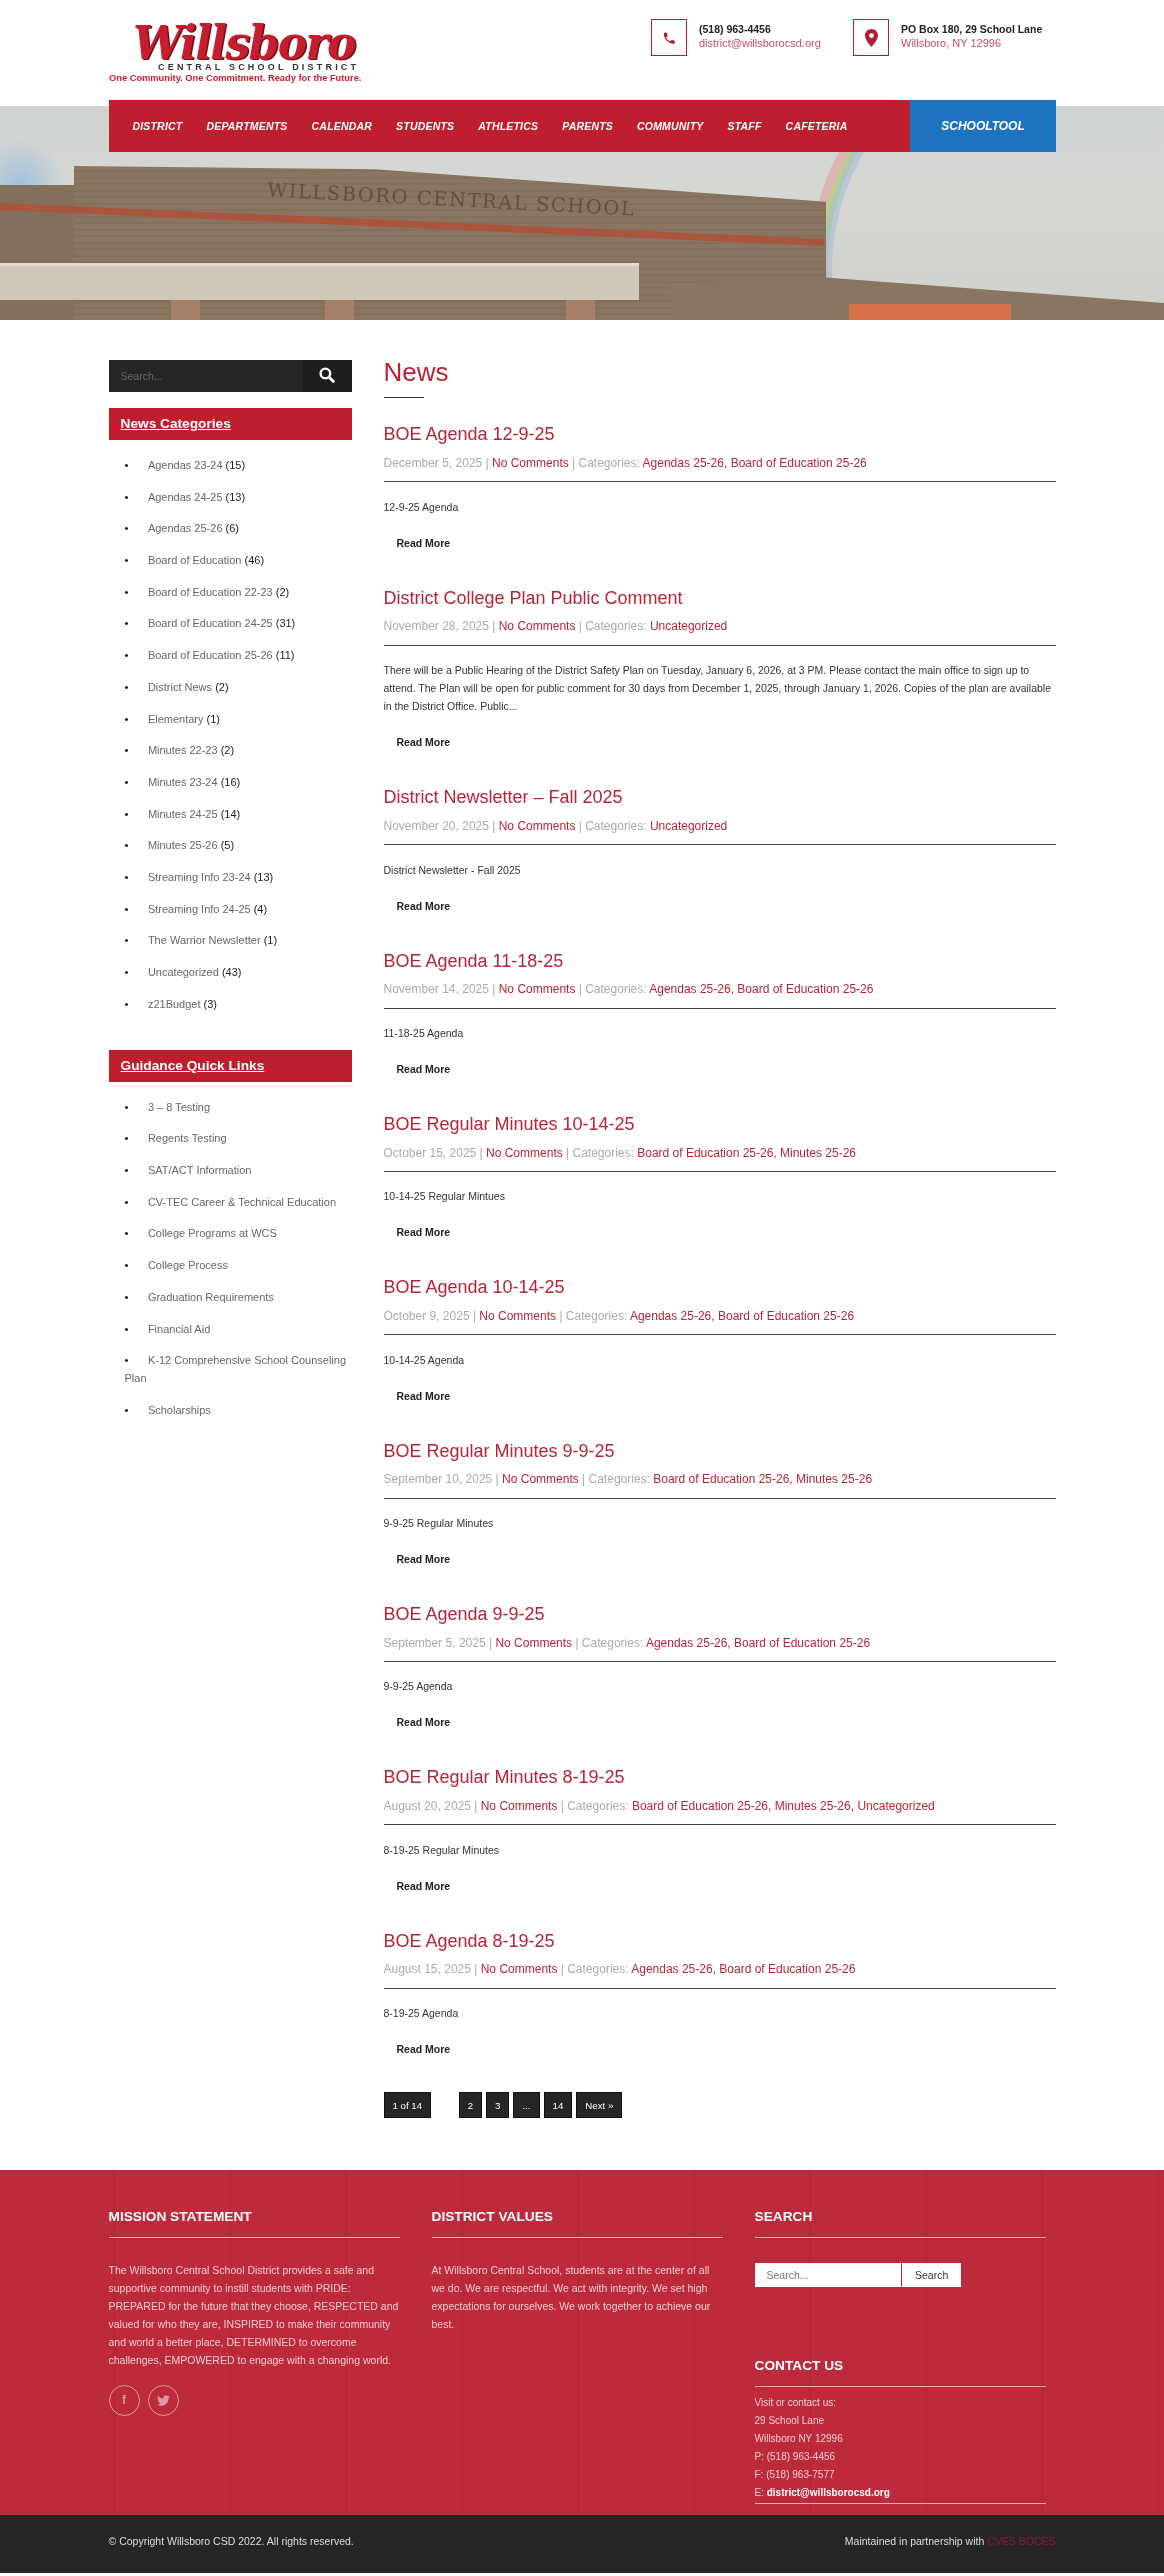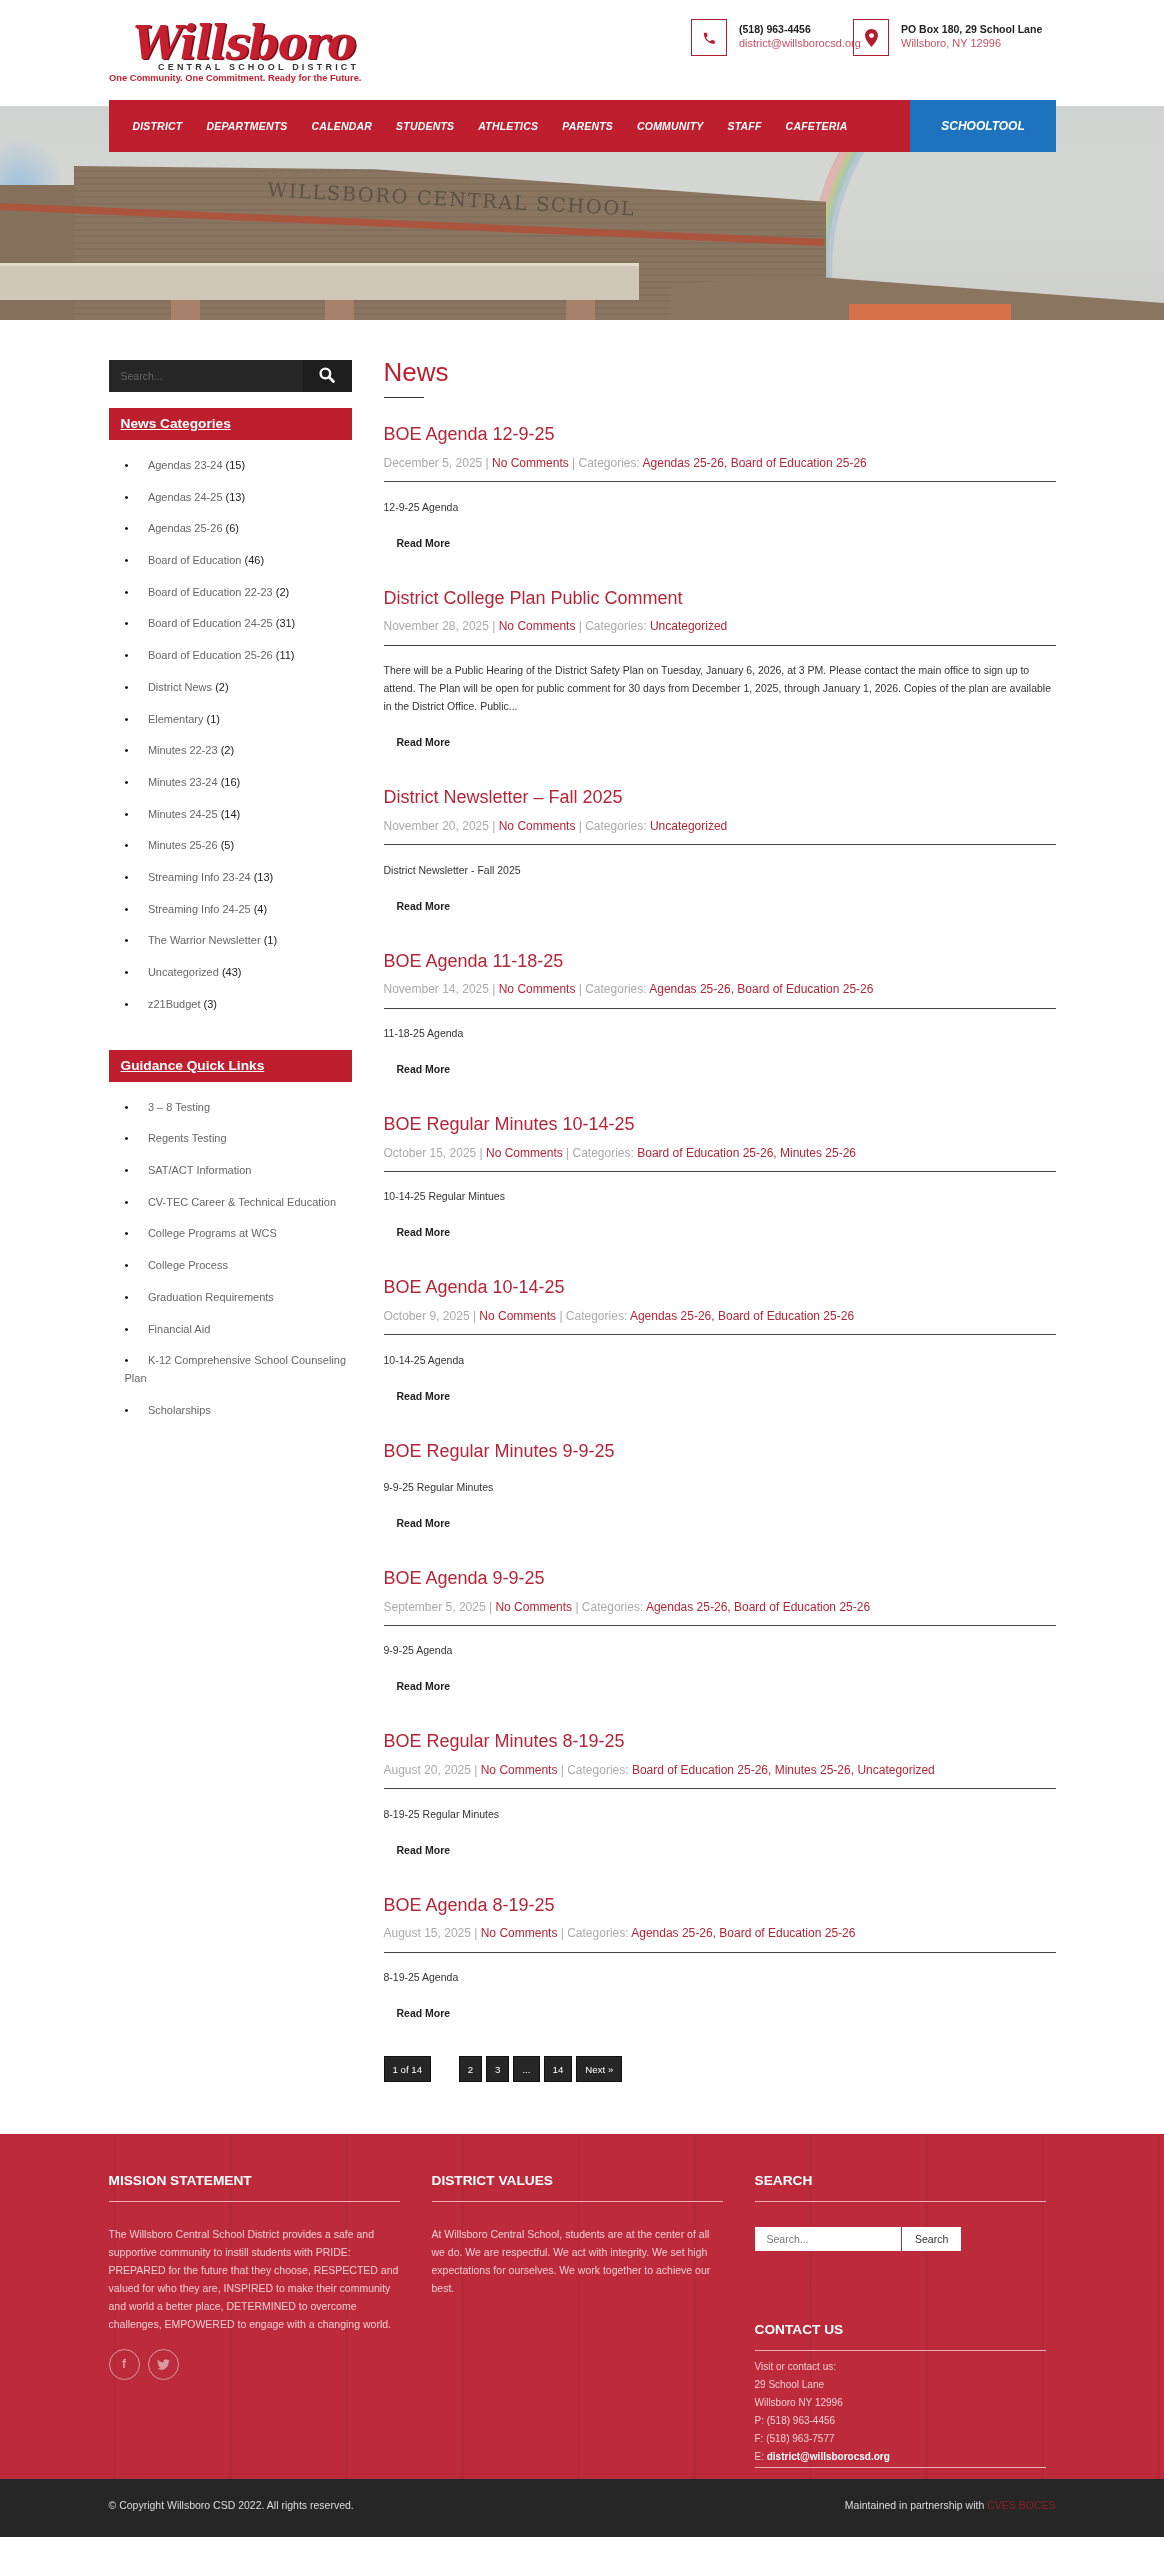--- a/index.html
+++ b/index.html
@@ -96,21 +96,21 @@
 </style>
 </head>
 <body>
 
 <div class="header">
   <a class="logo">
     <span class="logo-word">Willsboro</span>
     <span class="logo-sub">CENTRAL SCHOOL DISTRICT</span>
     <span class="logo-tag">One Community. One Commitment. Ready for the Future.</span>
   </a>
-  <div class="contact-block" style="left:651px;margin-left:40px;">
+  <div class="contact-block" style="left:651px;">
     <div class="contact-icon">
       <svg width="14.6" height="14.6" viewBox="0 0 24 24">
           <path fill="#b11e30" d="M6.6 10.8c1.4 2.8 3.8 5.1 6.6 6.6l2.2-2.2c.3-.3.7-.4 1-.2 1.1.4 2.3.6 3.6.6.6 0 1 .4 1 1V20c0 .6-.4 1-1 1C10.6 21 3 13.4 3 4c0-.6.4-1 1-1h3.5c.6 0 1 .4 1 1 0 1.3.2 2.5.6 3.6.1.3 0 .7-.2 1L6.6 10.8z"></path>
         </svg>
     </div>
     <div class="contact-text">
       <div class="l1">(518) 963-4456</div>
       <a class="l2">district@willsborocsd.org</a>
     </div>
   </div>
@@ -244,20 +244,21 @@
         <a class="read-more">Read More</a>
       </article>
       <article class="post">
         <a class="post-title">BOE Agenda 10-14-25</a>
         <div class="post-meta"><span>October 9, 2025</span> | <a class="red">No Comments</a> | <span>Categories:</span> <a class="red">Agendas 25-26, Board of Education 25-26</a></div>
         <div class="post-excerpt">10-14-25 Agenda</div>
         <a class="read-more">Read More</a>
       </article>
       <article class="post">
         <a class="post-title">BOE Regular Minutes 9-9-25</a>
+        <div class="post-meta"><span>September 10, 2025</span> | <a class="red">No Comments</a> | <span>Categories:</span> <a class="red">Board of Education 25-26, Minutes 25-26</a></div>
         <div class="post-excerpt">9-9-25 Regular Minutes</div>
         <a class="read-more">Read More</a>
       </article>
       <article class="post">
         <a class="post-title">BOE Agenda 9-9-25</a>
         <div class="post-meta"><span>September 5, 2025</span> | <a class="red">No Comments</a> | <span>Categories:</span> <a class="red">Agendas 25-26, Board of Education 25-26</a></div>
         <div class="post-excerpt">9-9-25 Agenda</div>
         <a class="read-more">Read More</a>
       </article>
       <article class="post">

